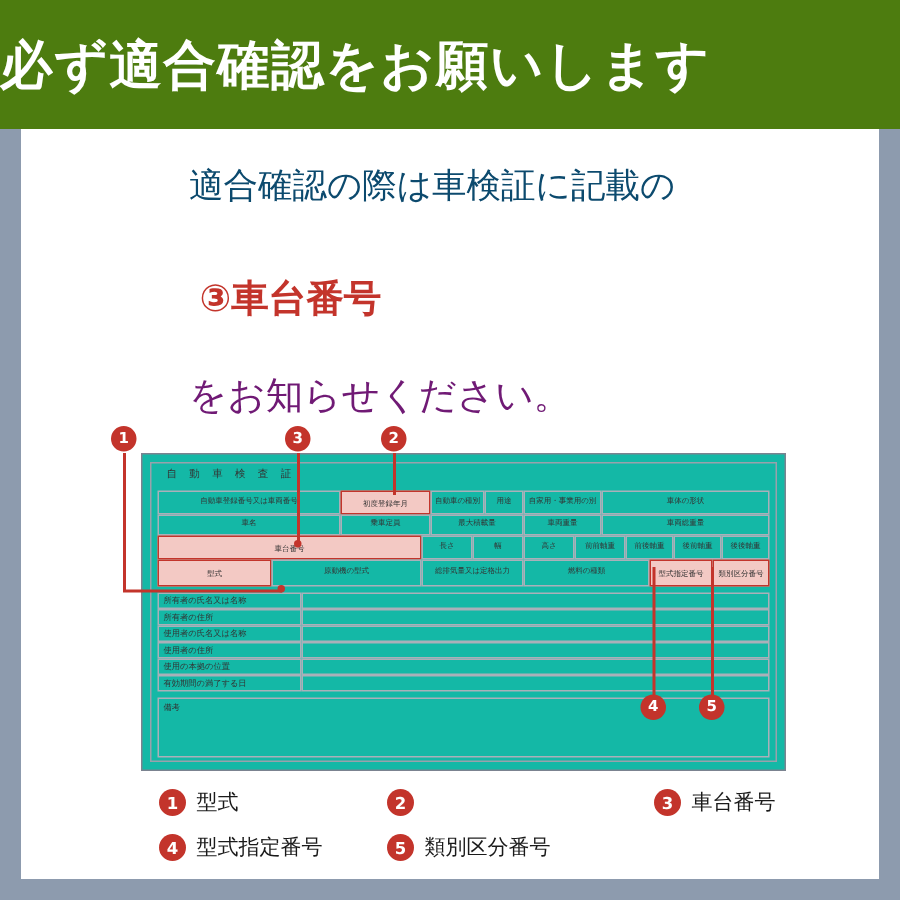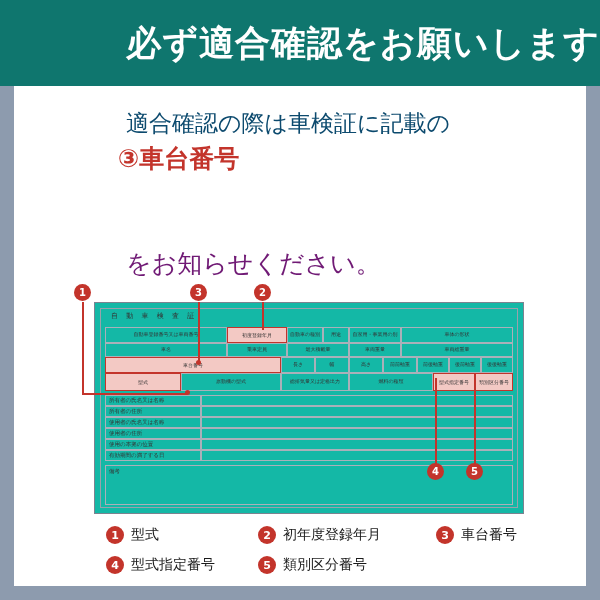--- a/index.html
+++ b/index.html
@@ -19,24 +19,24 @@
     height: 600px;
     background: #8d9bae;
     box-sizing: border-box;
     padding: 14px 14px 14px 14px;
   }
   .banner {
     position: absolute;
     left: 0; top: 0;
     width: 600px;
     height: 86px;
-    background: #0f766e;
-    display: flex;
-    align-items: center;
-    justify-content: flex-end;
+    background: #4d7c0f;
+    display: flex;
+    align-items: center;
+    justify-content: flex-start;
   }
   .banner-text {
     color: #ffffff;
     font-size: 35px;
     font-weight: bold;
     letter-spacing: 1px;
     white-space: nowrap;
     font-family: "DejaVu Sans", sans-serif;
   }
   .card {
@@ -52,26 +52,27 @@
     position: absolute;
     left: 112px;
     top: 22px;
     font-size: 23px;
     color: #0c4a6e;
     font-family: "DejaVu Sans", sans-serif;
     white-space: nowrap;
   }
   .red-line {
     position: absolute;
-    left: 104px;
+    left: 119px;
     color: #c3342b;
     font-size: 25px;
     font-weight: bold;
     white-space: nowrap;
     font-family: "DejaVu Sans", sans-serif;
+    margin-top: 40px;
   }
   .red1 { top: 56px; }
   .red2 { top: 91px; }
   .red3 { top: 126px; }
   .tail {
     position: absolute;
     left: 112px;
     top: 161px;
     font-size: 25px;
     color: #701a75;
@@ -307,21 +308,20 @@
       <div class="marker" style="left:406px; top:181px;">5</div>
     </div>
 
     <div class="legend">
       <div class="legend-item" style="left:0px; top:0px;">
         <div class="legend-num">1</div>
         <div class="legend-label">型式</div>
       </div>
       <div class="legend-item" style="left:152px; top:0px;">
         <div class="legend-num">2</div>
-        <div class="legend-label">初年度登録年月</div>
       </div>
       <div class="legend-item" style="left:330px; top:0px;">
         <div class="legend-num">3</div>
         <div class="legend-label">車台番号</div>
       </div>
       <div class="legend-item" style="left:0px; top:30px;">
         <div class="legend-num">4</div>
         <div class="legend-label">型式指定番号</div>
       </div>
       <div class="legend-item" style="left:152px; top:30px;">

